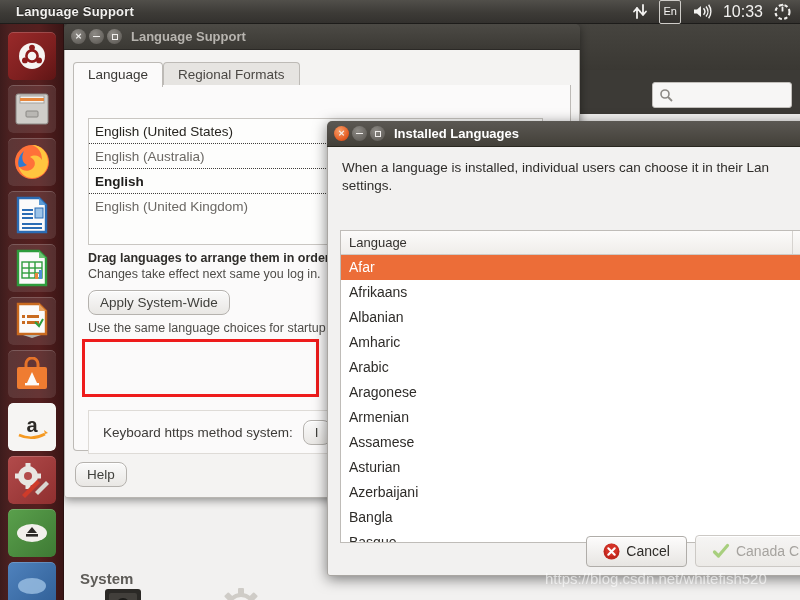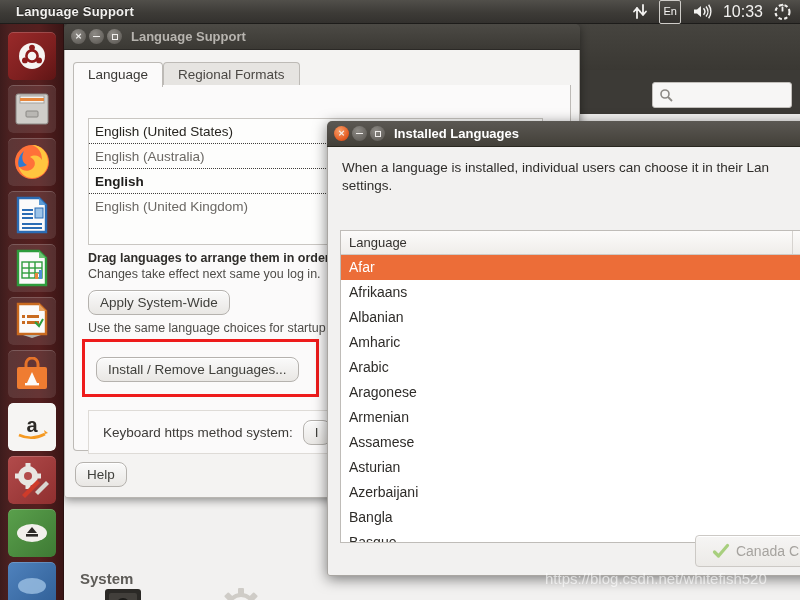--- a/index.html
+++ b/index.html
@@ -333,21 +333,20 @@
           <div class="lang-row">English (United Kingdom)</div>
         </div>
 
         <div id="drag-note">Drag languages to arrange them in order</div>
         <div id="change-note">Changes take effect next same you log in.</div>
 
         <div class="gtk-btn" id="apply-sys">Apply System-Wide</div>
         <div id="startup-note">Use the same language choices for startup</div>
 
         <div id="redbox"></div>
-        <div class="gtk-btn" id="install-remove">Install / Remove Languages...</div>
 
         <div id="ime-block">
           <span id="ime-label">Keyboard https method system:</span>
           <span class="gtk-btn" id="ime-combo">I</span>
         </div>
       </div>
 
       <div class="gtk-btn" id="help-btn">Help</div>
     </div>
   </div>
@@ -387,20 +386,28 @@
           <div class="inst-row">Assamese</div>
           <div class="inst-row">Asturian</div>
           <div class="inst-row">Azerbaijani</div>
           <div class="inst-row">Bangla</div>
           <div class="inst-row">Basque</div>
 
         </div>
       </div>
 
       <div id="inst-actions">
+        <div class="dlg-btn">
+          <svg width="17" height="17" viewBox="0 0 17 17">
+            <circle cx="8.5" cy="8.5" r="8" fill="#c0271d"></circle>
+            <circle cx="8.5" cy="7" r="6.2" fill="#d9372b" opacity=".75"></circle>
+            <path d="M5.3 5.3 L11.7 11.7 M11.7 5.3 L5.3 11.7" stroke="#fff" stroke-width="2.1" stroke-linecap="round"></path>
+          </svg>
+          <span>Cancel</span>
+        </div>
         <div class="dlg-btn disabled">
           <svg width="18" height="18" viewBox="0 0 18 18">
             <path d="M2.5 10 L6.5 14 L15.5 3.5" fill="none" stroke="#a8cf7e" stroke-width="3.2" stroke-linecap="round" stroke-linejoin="round"></path>
           </svg>
           <span>Canada C</span>
         </div>
       </div>
     </div>
   </div>
 

